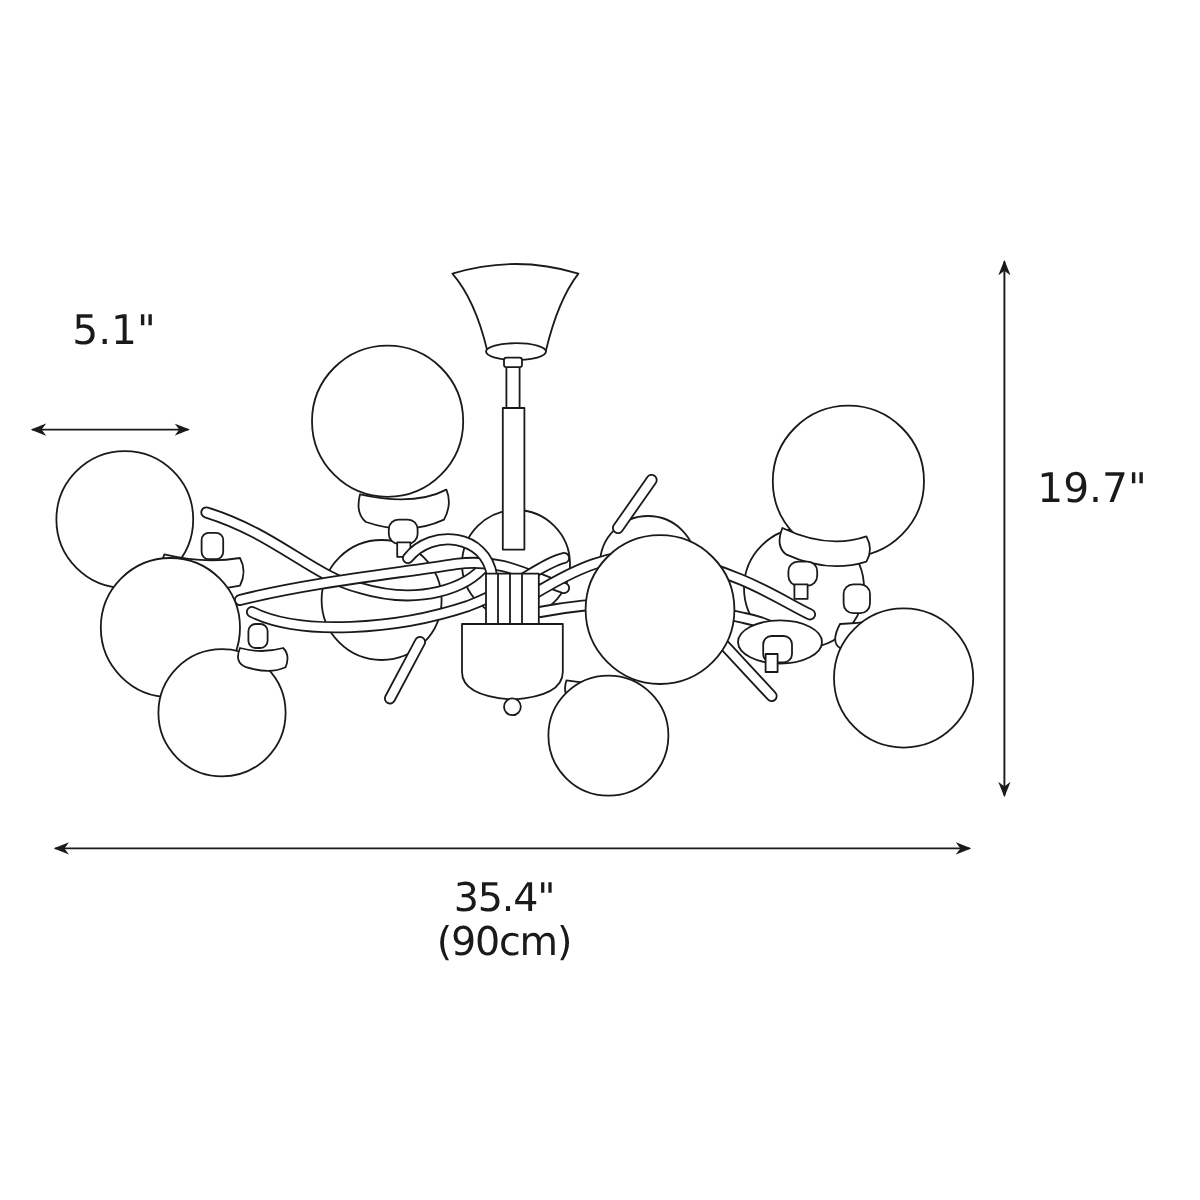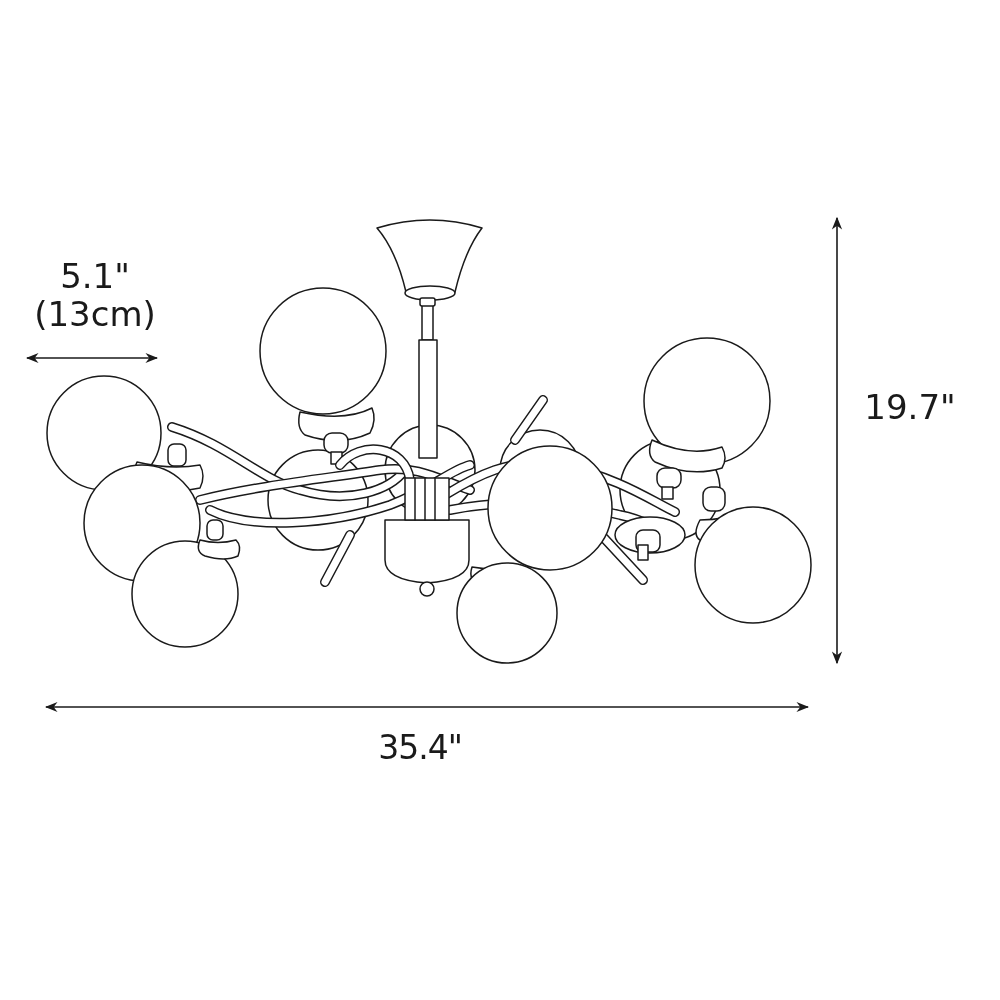--- a/index.html
+++ b/index.html
@@ -119,22 +119,22 @@
     <g>
       <ellipse cx="650" cy="535" rx="35" ry="18"></ellipse>
       <rect x="636" y="530" width="24" height="22" rx="7"></rect>
       <rect x="638" y="545" width="10" height="15"></rect>
     </g>
   </g>
 </svg>
 
 <div id="lbl-shade" class="lbl">
   <span>5.1"</span>
-  <span>(13cm)</span>
 </div>
 
 <div id="lbl-height" class="lbl">
   <span>19.7"</span>
 </div>
 
 <div id="lbl-width" class="lbl">
   <span>35.4"</span>
+  <span>(90cm)</span>
 </div>
 
 </body></html>

